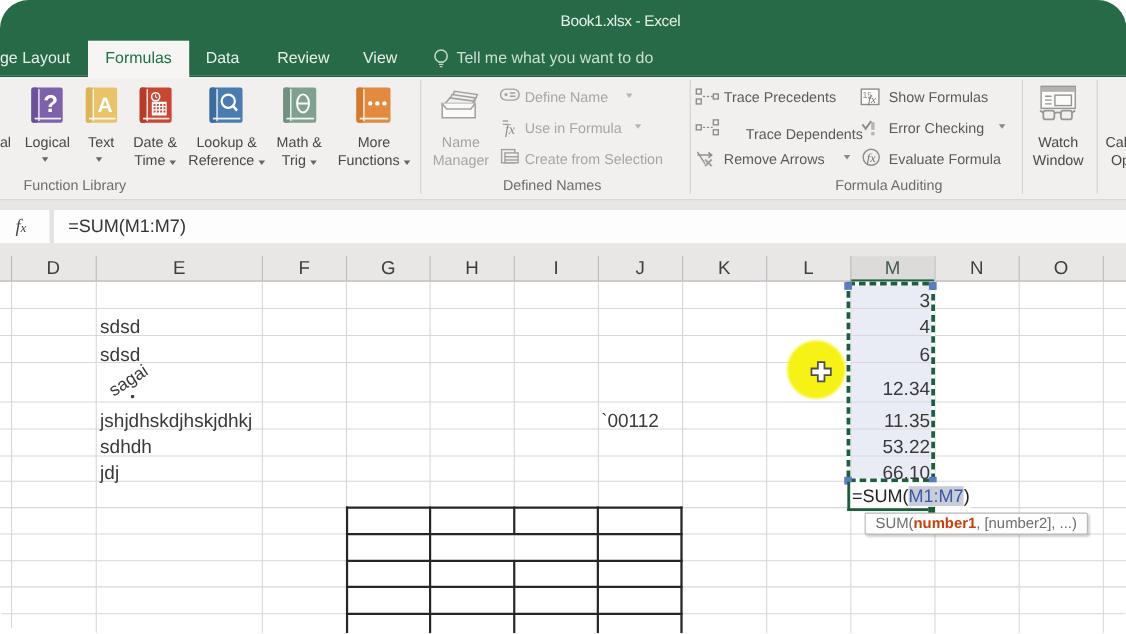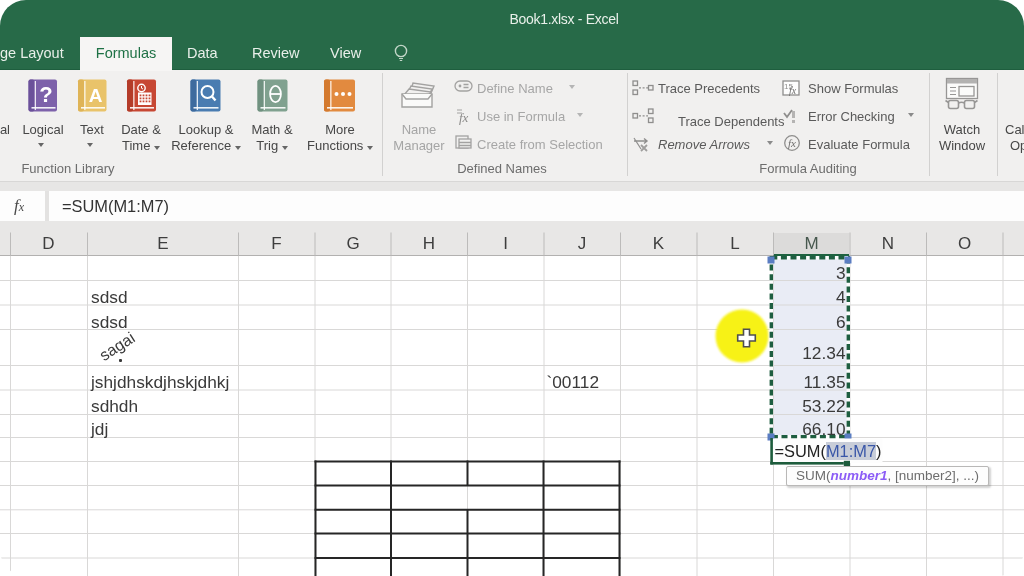--- a/index.html
+++ b/index.html
@@ -48,20 +48,21 @@
   <div class="abs" id="title">Book1.xlsx - Excel</div>
   <div class="abs tab" style="left:0px;">ge Layout</div>
   <div class="abs" id="tab-formulas">Formulas</div>
   <div class="abs tab" style="left:187px;">Data</div>
   <div class="abs tab" style="left:252px;">Review</div>
   <div class="abs tab" style="left:330px;">View</div>
   <svg class="abs" style="left:393px;top:44px;" width="16" height="19" viewBox="0 0 16 19">
     <circle cx="8" cy="7" r="5.6" fill="none" stroke="#c2d6c8" stroke-width="1.4"></circle>
     <path d="M5.5 12.5 L10.5 12.5 M6 14.5 L10 14.5 M6.8 16.5 L9.2 16.5" stroke="#c2d6c8" stroke-width="1.2" fill="none"></path>
   </svg>
+  <div class="abs tab" style="left:415px;color:#cedfd4;">Tell me what you want to do</div>
 
   <div class="abs" id="ribbon"></div>
   <div class="abs" style="left:80px;top:68px;width:92px;height:3px;background:#f6f5f4;"></div>
   <div class="abs" id="ribbon2"></div>
 
   <div class="abs" id="icons-holder"></div>
 
   <div class="abs biglabel" style="left:-3px;top:122px;width:30px;text-align:left;">ial</div>
   <div class="abs biglabel" style="left:8px;top:122px;width:70px;">Logical</div>
   <div class="abs biglabel" style="left:57px;top:122px;width:70px;">Text</div>
@@ -78,21 +79,21 @@
   <div class="abs smalltext gray" style="left:477px;top:81px;">Define Name</div>
   <div class="abs smalltext gray" style="left:477px;top:109px;">Use in Formula</div>
   <div class="abs smalltext gray" style="left:477px;top:137px;">Create from Selection</div>
   <div class="abs caret" style="left:569px;top:85px;border-top-color:#b5b5b5;"></div>
   <div class="abs caret" style="left:577px;top:113px;border-top-color:#b5b5b5;"></div>
   <div class="abs grouplabel" style="left:432px;top:161px;width:140px;">Defined Names</div>
 
   <div class="abs sep" style="left:627px;"></div>
   <div class="abs smalltext" style="left:658px;top:81px;">Trace Precedents</div>
   <div class="abs smalltext" style="left:658px;top:114px;margin-left:20px;">Trace Dependents</div>
-  <div class="abs smalltext" style="left:658px;top:137px;font-style:italic;">Remove Arrows</div>
+  <div class="abs smalltext" style="left:658px;top:137px;">Remove Arrows</div>
   <div class="abs caret" style="left:767px;top:141px;border-top-color:#8a8a8a;"></div>
   <div class="abs smalltext" style="left:808px;top:81px;">Show Formulas</div>
   <div class="abs smalltext" style="left:808px;top:109px;">Error Checking</div>
   <div class="abs caret" style="left:908px;top:113px;border-top-color:#8a8a8a;"></div>
   <div class="abs smalltext" style="left:808px;top:137px;">Evaluate Formula</div>
   <div class="abs grouplabel" style="left:738px;top:161px;width:140px;">Formula Auditing</div>
 
   <div class="abs sep" style="left:929px;"></div>
   <div class="abs biglabel" style="left:927px;top:122px;width:70px;">Watch<br>Window</div>
   <div class="abs sep" style="left:997px;"></div>
@@ -327,15 +328,15 @@
   <div class="abs ctext num" style="left:700px;top:263px;width:145.5px;">3</div>
   <div class="abs ctext num" style="left:700px;top:287px;width:145.5px;">4</div>
   <div class="abs ctext num" style="left:700px;top:311.5px;width:145.5px;">6</div>
   <div class="abs ctext num" style="left:700px;top:343px;width:145.5px;">12.34</div>
   <div class="abs ctext num" style="left:700px;top:371.5px;width:145.5px;">11.35</div>
   <div class="abs ctext num" style="left:700px;top:396px;width:145.5px;">53.22</div>
   <div class="abs ctext num" style="left:700px;top:419px;width:145.5px;">66.10</div>
 
   <div class="abs" style="left:774.5px;top:440px;height:23px;line-height:23px;font-size:16.4px;color:#222;white-space:nowrap;">=SUM(<span style="background:#c8cdd8;color:#3a57a8;">M1:M7</span><span>)</span></div>
 
-  <div class="abs" id="tip">SUM(<b style="color:#8b5cf6;font-style:italic;">number1</b>, [number2], ...)</div>
+  <div class="abs" id="tip">SUM(<b style="color:#c2410c;">number1</b>, [number2], ...)</div>
 
 </div>
 
 </body></html>

